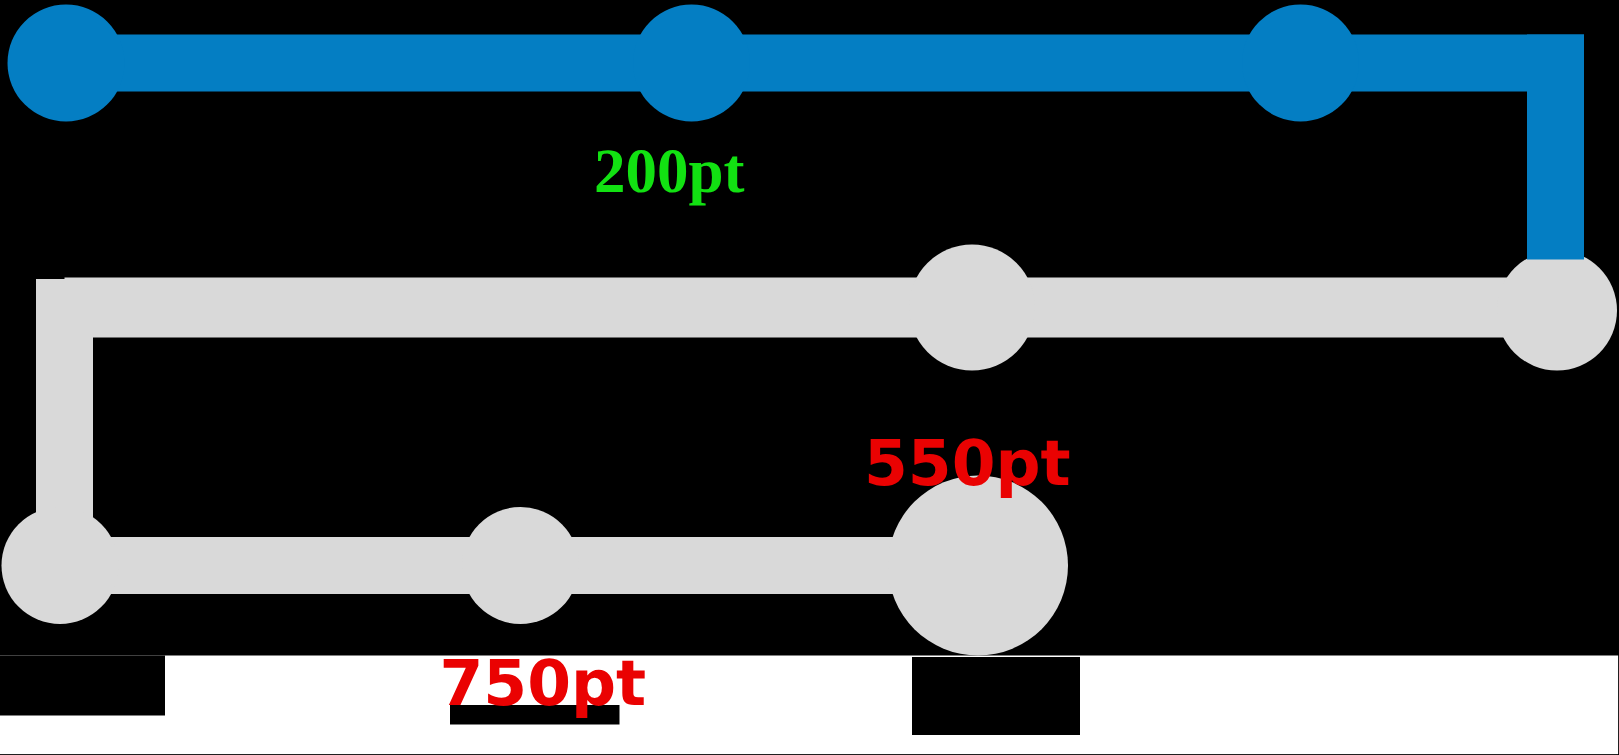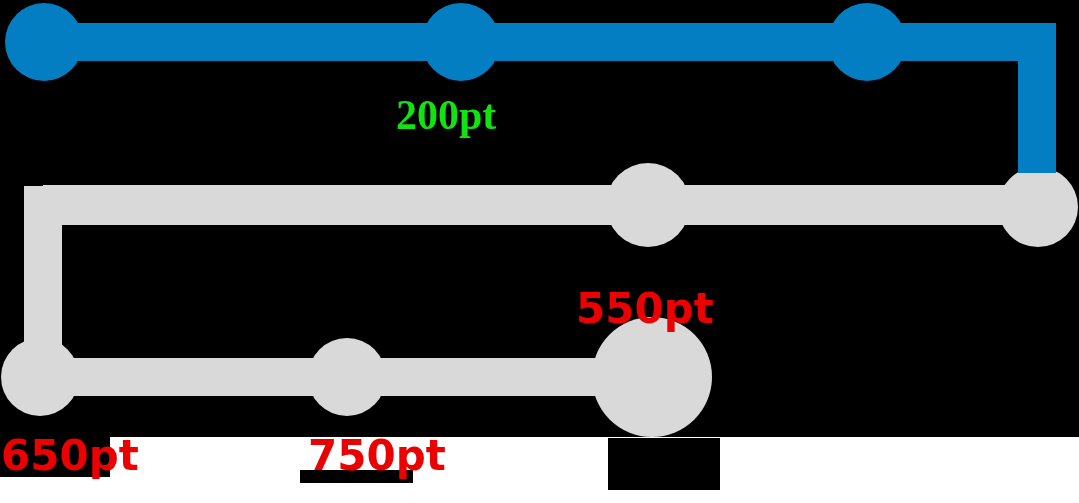--- a/index.html
+++ b/index.html
@@ -70,16 +70,15 @@
     <div class="bar" style="left:44px;   top:23px; width:1012px; height:38px;"></div>
     <div class="bar" style="left:1018px; top:23px; width:38px;   height:150px;"></div>
 
     <div class="node" style="left:5px;   top:3px; width:78px; height:78px;"></div>
     <div class="node" style="left:422px; top:3px; width:78px; height:78px;"></div>
     <div class="node" style="left:828px; top:3px; width:78px; height:78px;"></div>
   </div>
 
   <span class="pt-label completed" style="left:396px; top:94px;font-family:Liberation Serif, serif;">200pt</span>
   <span class="pt-label upcoming" style="left:576px; top:262px;margin-top:26px;">550pt</span>
-  <span class="pt-label upcoming" style="left:1px;   top:435px;">650pt</span>
-  <span class="pt-label upcoming" style="left:308px; top:435px;">750pt</span>
+  <span class="pt-label upcoming" style="left:293px; top:435px;">750pt</span>
 
 </div>
 
 </body></html>

